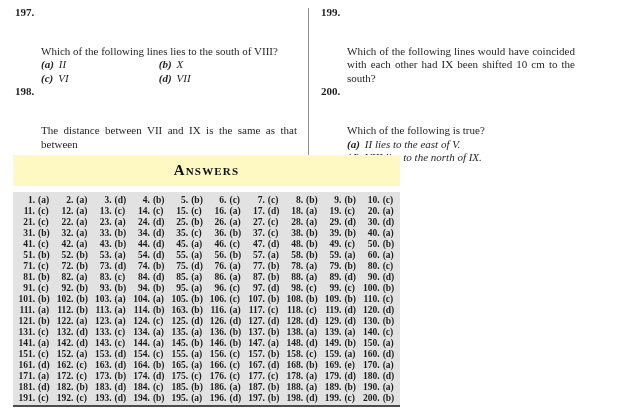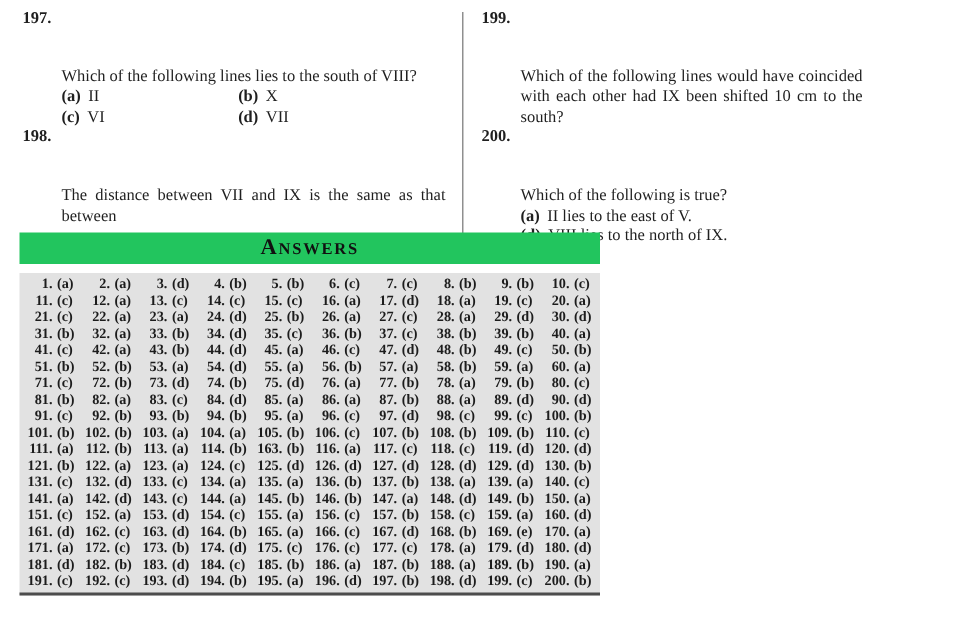--- a/index.html
+++ b/index.html
@@ -29,33 +29,33 @@
     font-weight:bold;
   }
   .q-body { flex:1;margin-top:39px; }
   .q-text { text-align:justify; }
 
   .q-options { }
   .q-options.two-col {
     display:grid;
     grid-template-columns:46% 54%;
   }
-  .q-option { white-space:nowrap; }
+  .q-option { white-space:nowrap;font-style:italic; }
   .opt-label { font-weight:bold; }
   .opt-text  { margin-left:5px; }
 
   
   .answers-box {
     position:absolute;
     left:13px; top:155px;
     width:387px;
   }
   .answers-header {
-    background:#22c55e;
-    height:21px;
+    background:#fef9c3;
+    height:31px;
     display:flex; align-items:center; justify-content:center;
     font-weight:bold;
     font-variant:small-caps;
     font-size:15px;
     letter-spacing:1.2px;
     color:#111;
   }
   .answers-grid {
     margin-top:6px;
     background:#e2e2e2;

